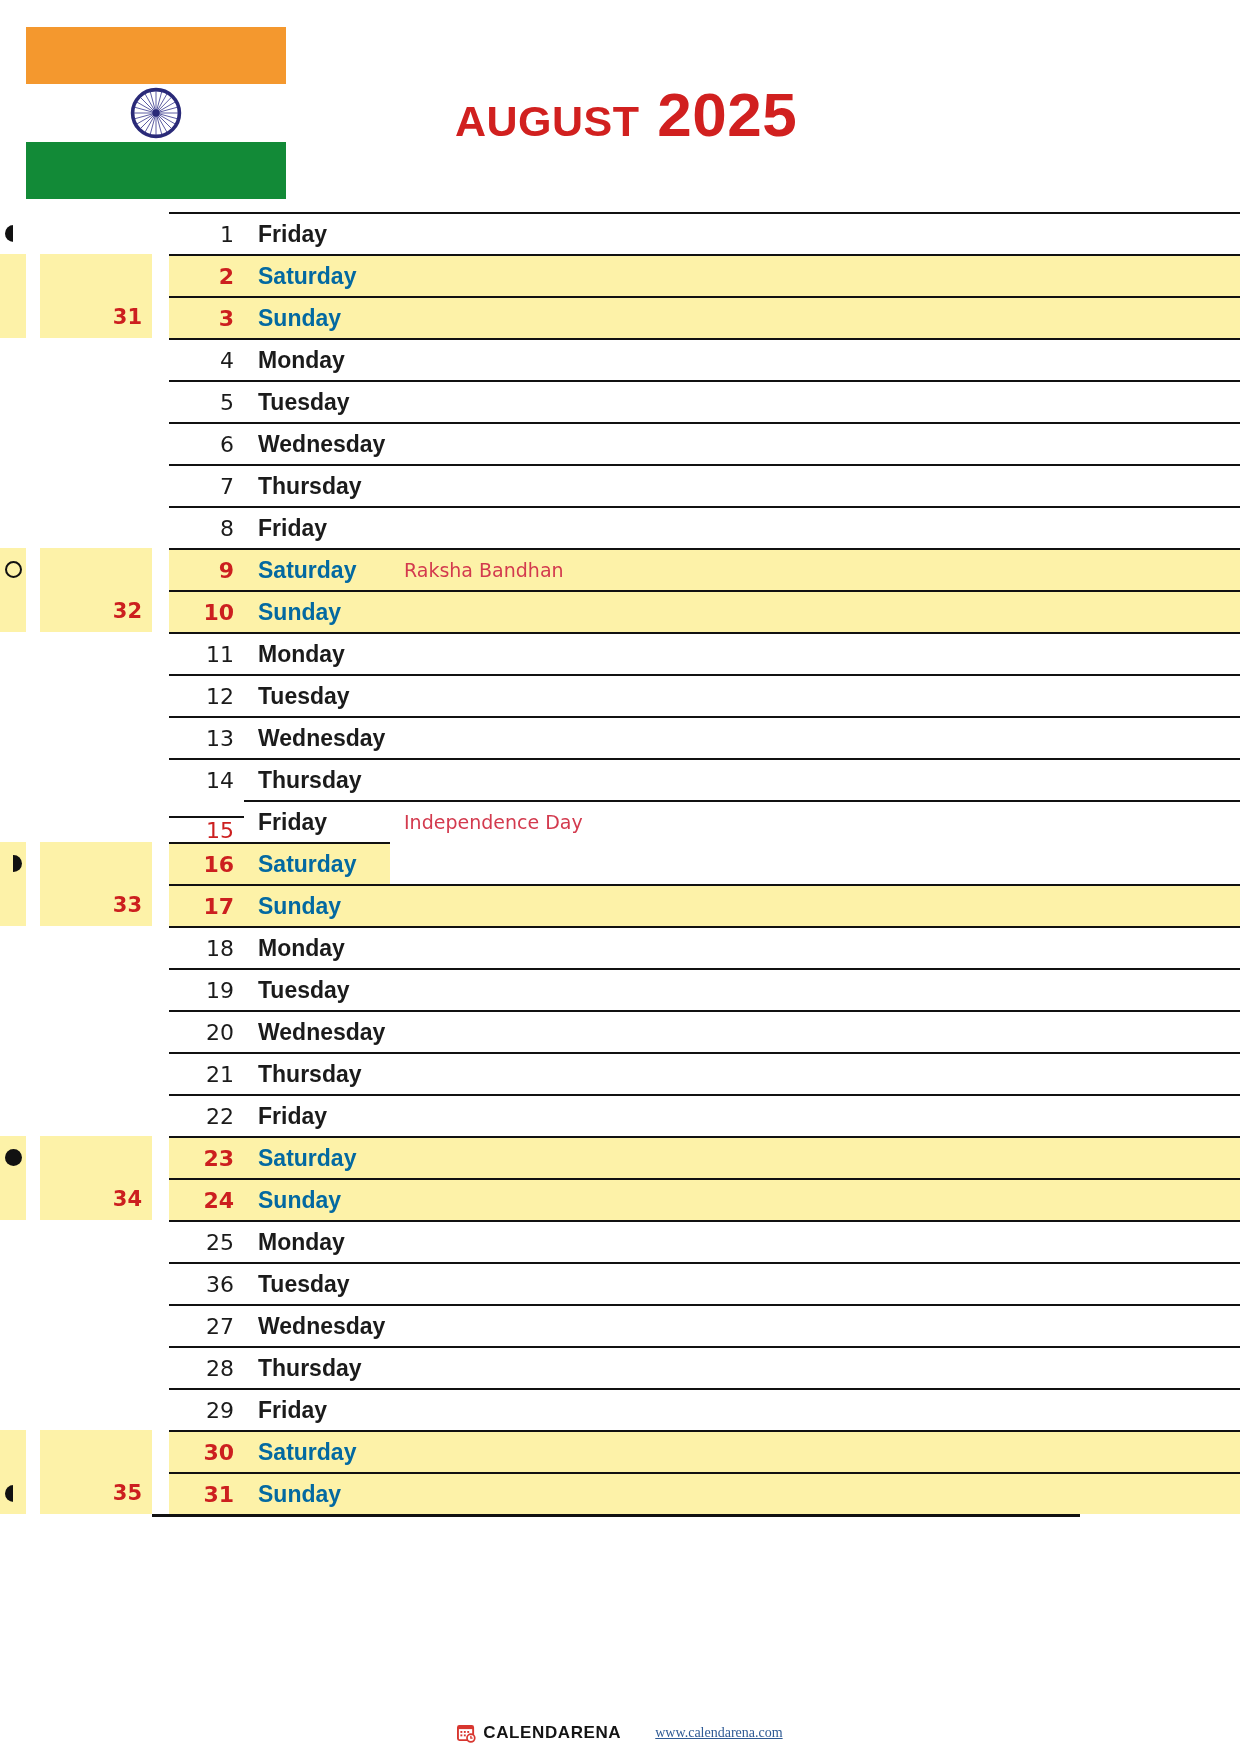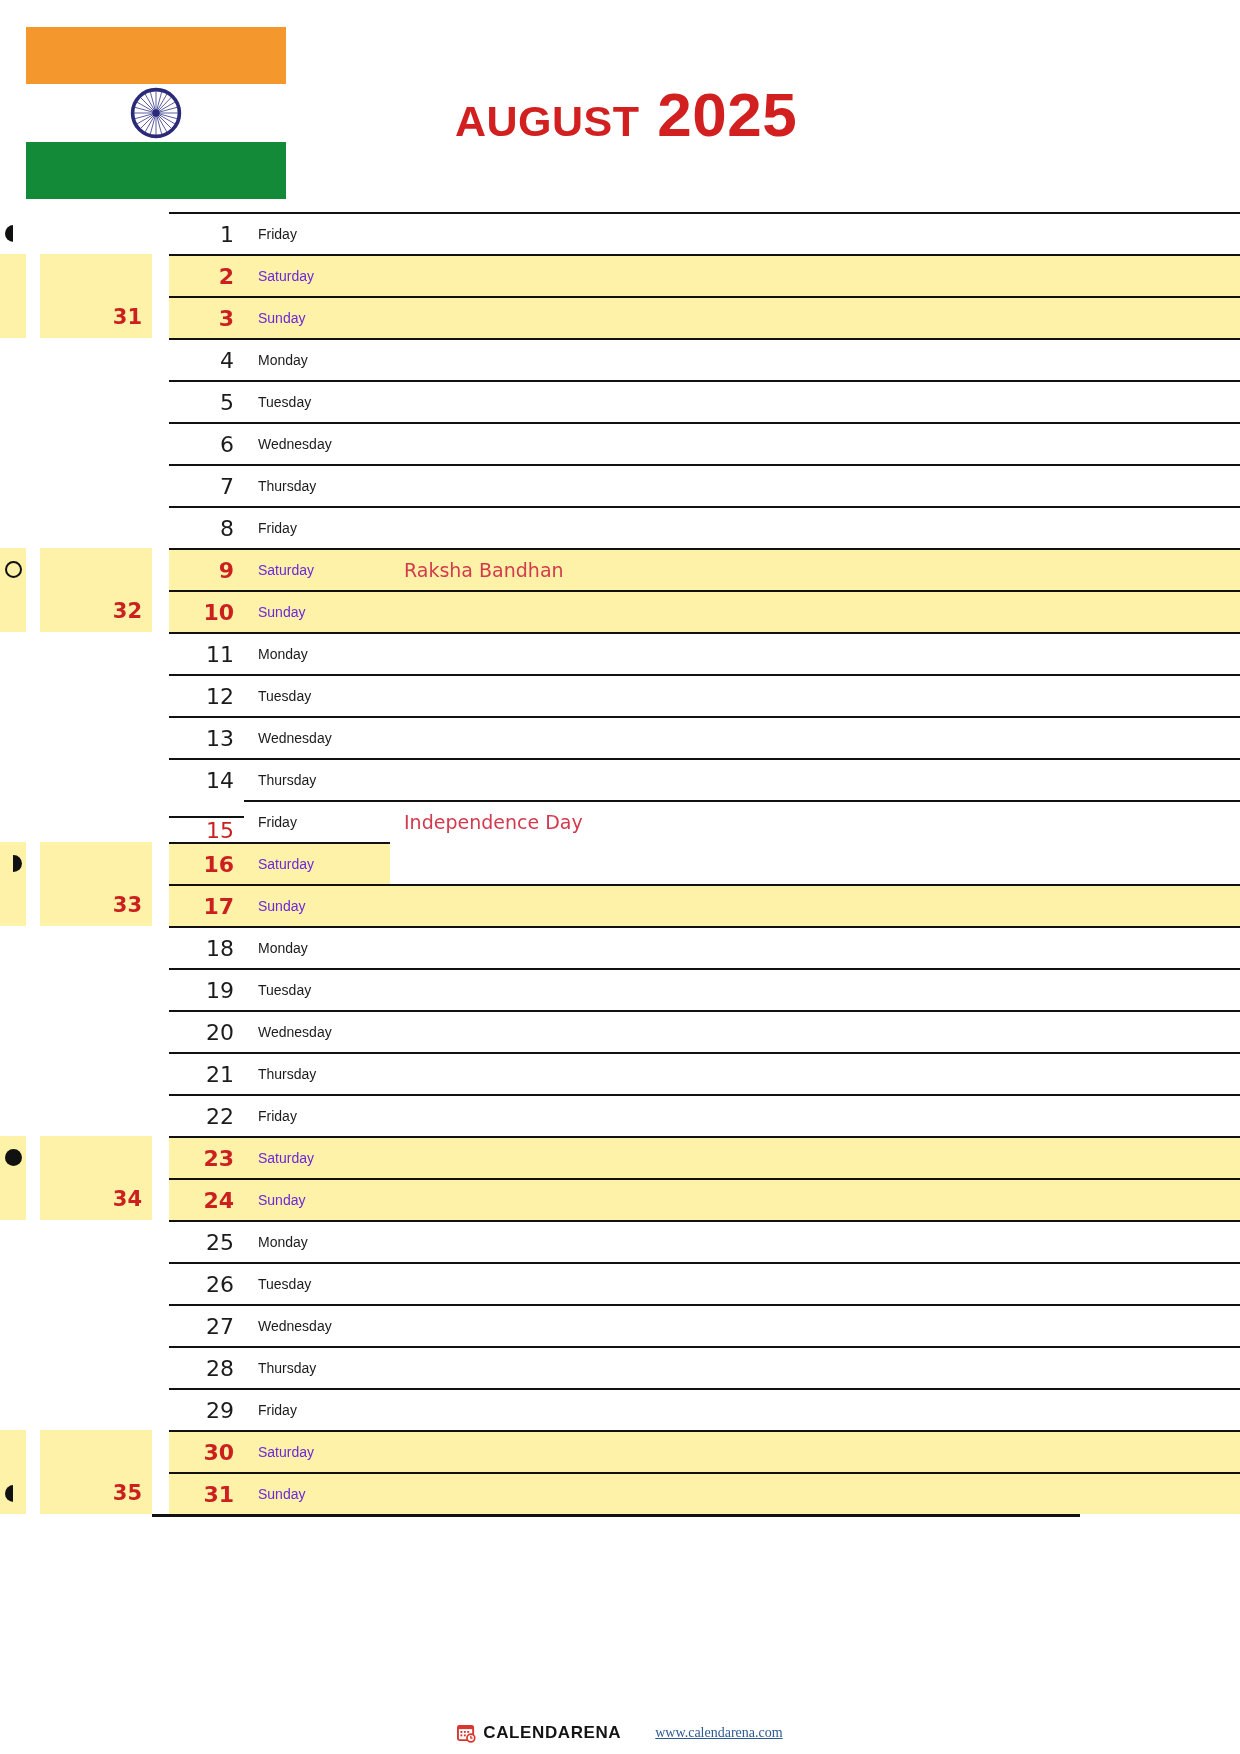--- a/index.html
+++ b/index.html
@@ -116,39 +116,39 @@
     color: #1b1b1b;
     font-family: "DejaVu Sans", sans-serif;
     border-top: 2.5px solid #111;
   }
   .cell-wd {
     width: 146px;
     flex: 0 0 146px;
     display: flex;
     align-items: center;
     padding-left: 14px;
-    font-size: 14px;
-    font-weight: normal;
+    font-size: 23px;
+    font-weight: bold;
     color: #1b1b1b;
     border-top: 2.5px solid #111;
   }
   .cell-ev {
     flex: 1 1 auto;
     display: flex;
     align-items: center;
     padding-left: 14px;
     font-size: 19px;
     color: #d33a4e;
     font-family: "DejaVu Sans", sans-serif;
     border-top: 2.5px solid #111;
     padding-right: 108px;
   }
 
   .row.wknd .cell-day { color: #cc1f1f; font-weight: bold; }
-  .row.wknd .cell-wd { color: #6d28d9; }
+  .row.wknd .cell-wd { color: #0369a1; }
   .row.holi .cell-day { color: #cc1f1f; margin-top: 16px; }
 
   .bottom-rule {
     position: absolute;
     left: 152px;
     right: 160px;
     bottom: 0;
     height: 2.5px;
     background: #111;
   }
@@ -481,21 +481,21 @@
         <div class="cell-gap"></div>
         <div class="cell-day">25</div>
         <div class="cell-wd">Monday</div>
         <div class="cell-ev"></div>
       </div>
       <div class="row">
         <div class="cell-moon"></div>
         <div class="cell-moonpad"></div>
         <div class="cell-week"></div>
         <div class="cell-gap"></div>
-        <div class="cell-day">26</div>
+        <div class="cell-day">36</div>
         <div class="cell-wd">Tuesday</div>
         <div class="cell-ev"></div>
       </div>
       <div class="row">
         <div class="cell-moon"></div>
         <div class="cell-moonpad"></div>
         <div class="cell-week"></div>
         <div class="cell-gap"></div>
         <div class="cell-day">27</div>
         <div class="cell-wd">Wednesday</div>

